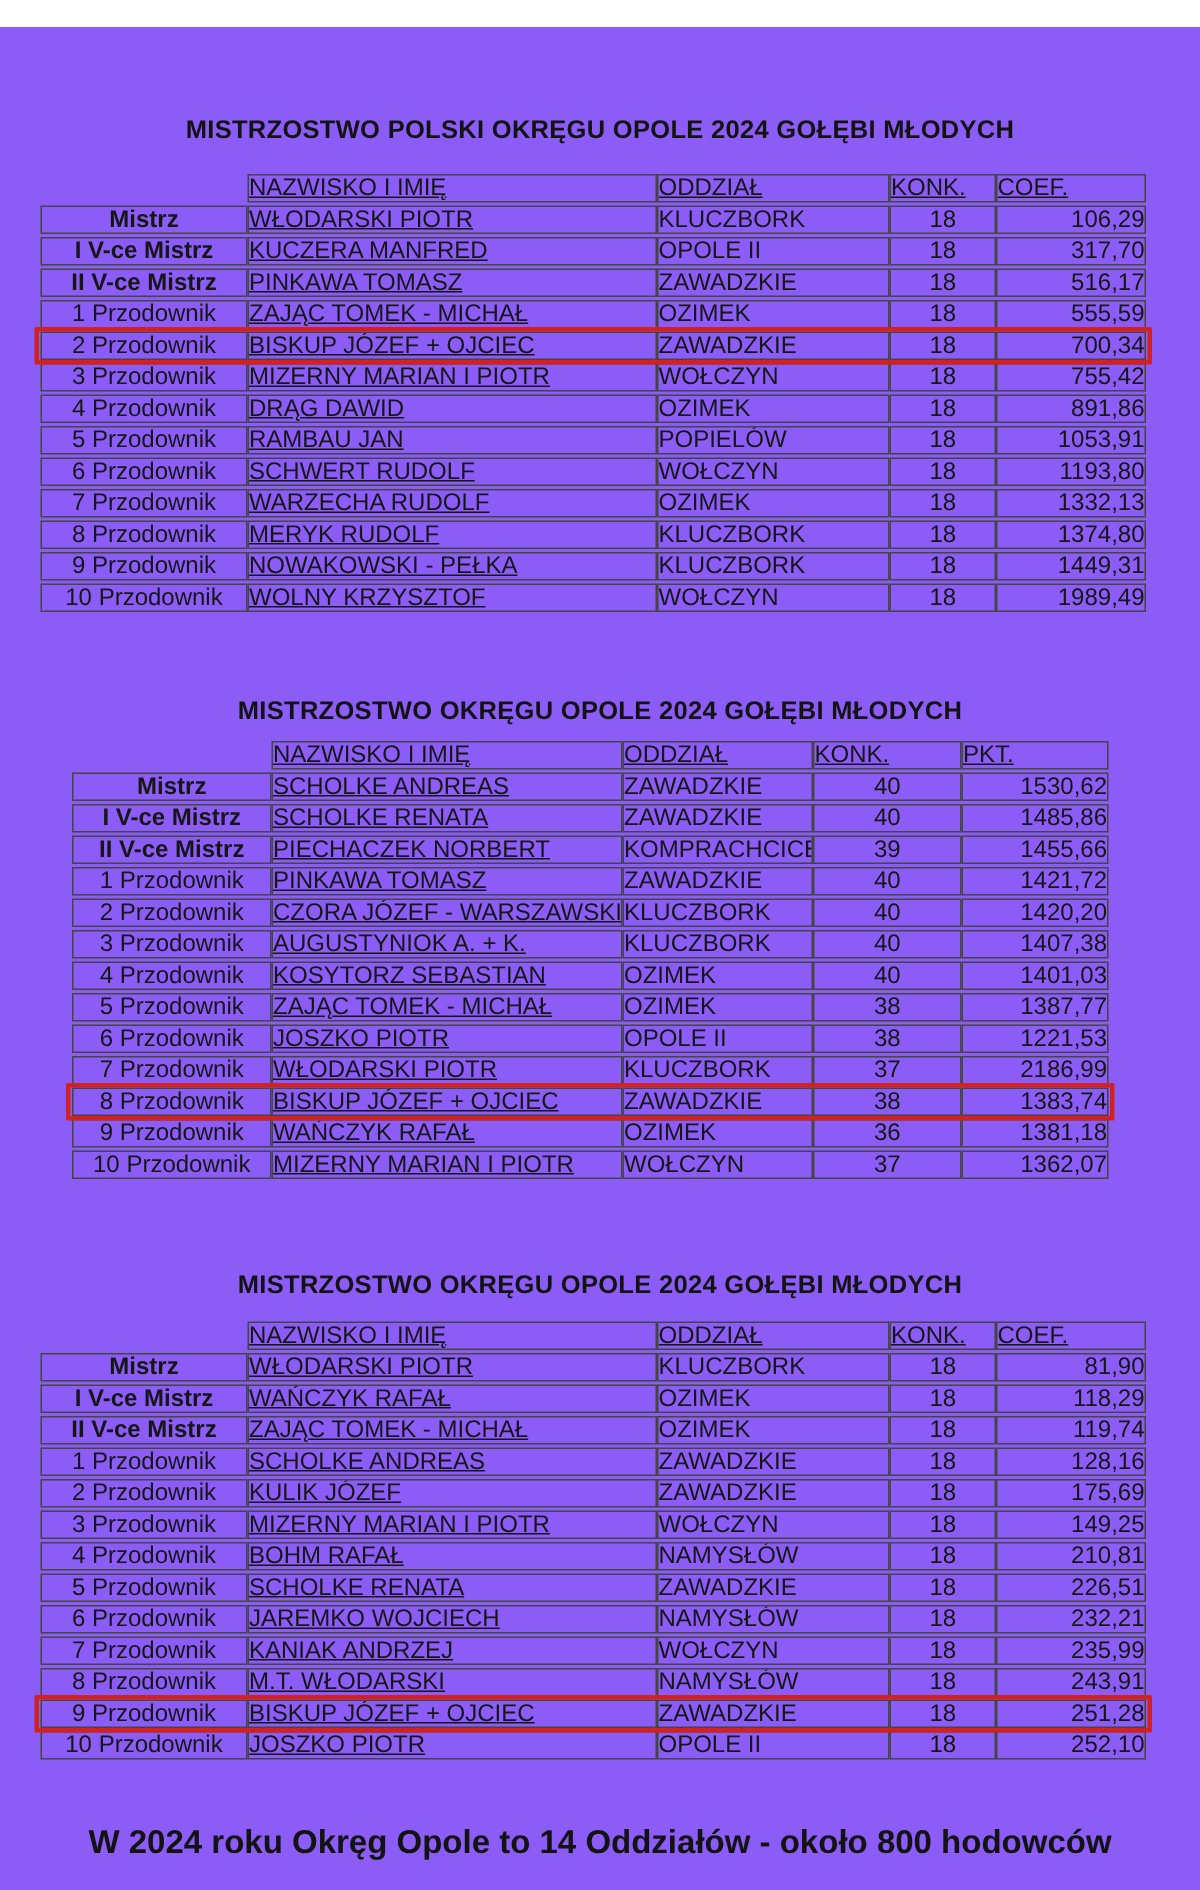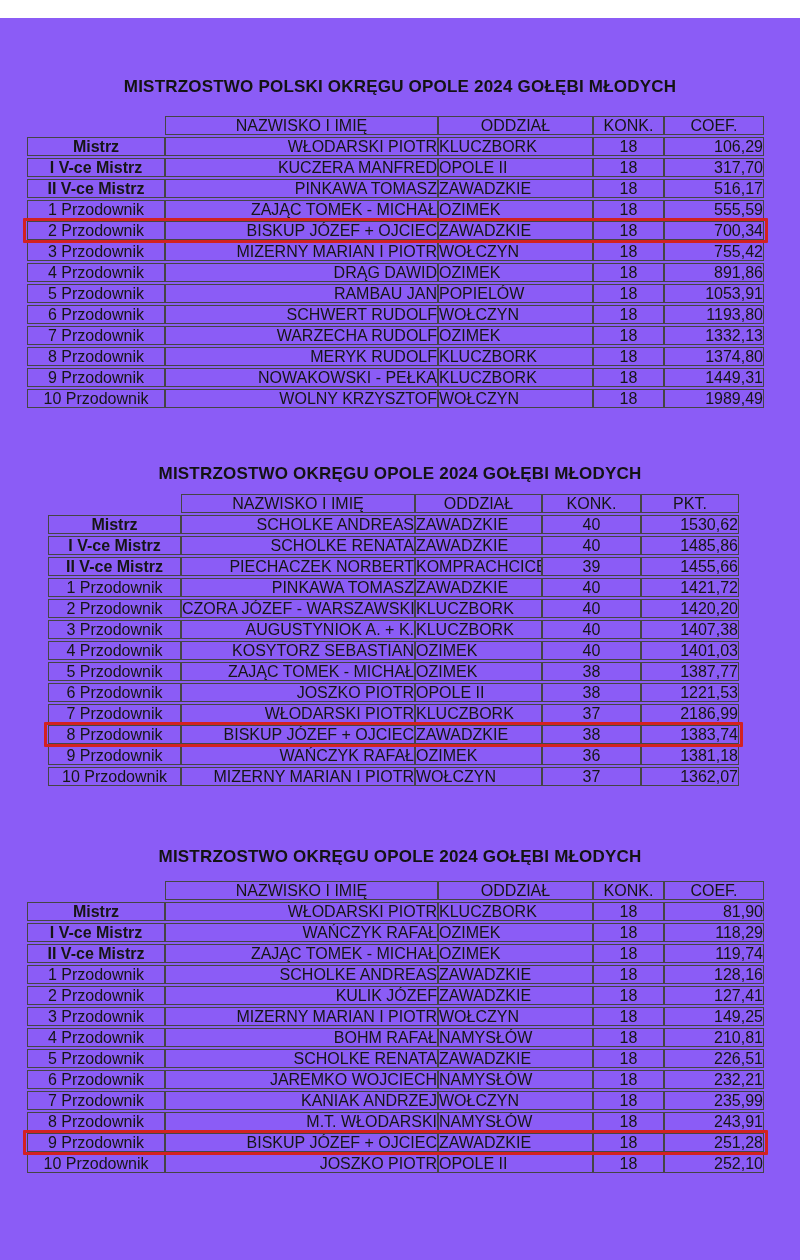--- a/index.html
+++ b/index.html
@@ -44,26 +44,26 @@
     height: 19px;
     line-height: 17px;
     padding: 0;
     border: 1px solid #454545;
     font-size: 16px;
     font-weight: normal;
     overflow: hidden;
     white-space: nowrap;
     color: #161616;
   }
-  table.res th { text-align: center; }
+  table.res th { text-align: left; text-decoration: underline; }
   table.res th.blank { border: none; background: transparent; }
 
   td.rank   { text-align: center; white-space: pre; }
   tr.medal td.rank { font-weight: bold; }
-  td.name   { text-align: right;  padding-left: 4px; }
+  td.name   { text-align: left;  padding-left: 4px; text-decoration: underline; }
   td.branch { text-align: left;  padding-left: 5px; }
   td.konk   { text-align: center; }
   td.score  { text-align: right; padding-right: 5px; }
 
   .hl-box {
     position: absolute;
     box-sizing: border-box;
     border: 3px solid #d32121;
     border-radius: 1px;
     pointer-events: none;
@@ -366,21 +366,21 @@
     <td class="name">SCHOLKE ANDREAS</td>
     <td class="branch">ZAWADZKIE</td>
     <td class="konk">18</td>
     <td class="score">128,16</td>
   </tr>
         <tr>
     <td class="rank">2  Przodownik</td>
     <td class="name">KULIK JÓZEF</td>
     <td class="branch">ZAWADZKIE</td>
     <td class="konk">18</td>
-    <td class="score">127,41</td>
+    <td class="score">175,69</td>
   </tr>
         <tr>
     <td class="rank">3  Przodownik</td>
     <td class="name">MIZERNY MARIAN I PIOTR</td>
     <td class="branch">WOŁCZYN</td>
     <td class="konk">18</td>
     <td class="score">149,25</td>
   </tr>
         <tr>
     <td class="rank">4  Przodownik</td>
@@ -427,18 +427,19 @@
         <tr>
     <td class="rank">10  Przodownik</td>
     <td class="name">JOSZKO PIOTR</td>
     <td class="branch">OPOLE II</td>
     <td class="konk">18</td>
     <td class="score">252,10</td>
   </tr>
       </tbody>
   </table>
 
+  <p id="footer-note">W 2024 roku Okręg Opole to 14 Oddziałów - około 800 hodowców</p>
   <div id="bottom-rule"></div>
 
 <div class="hl-box" style="left: 23px; top: 200px; width: 745px; height: 25px; border-color: rgb(211, 33, 33);"></div>
     <div class="hl-box" style="left: 44px; top: 704px; width: 699px; height: 25px; border-color: rgb(211, 33, 33);"></div>
     <div class="hl-box" style="left: 23px; top: 1112px; width: 745px; height: 25px; border-color: rgb(211, 33, 33);"></div>
   </div>
 
 </body></html>

